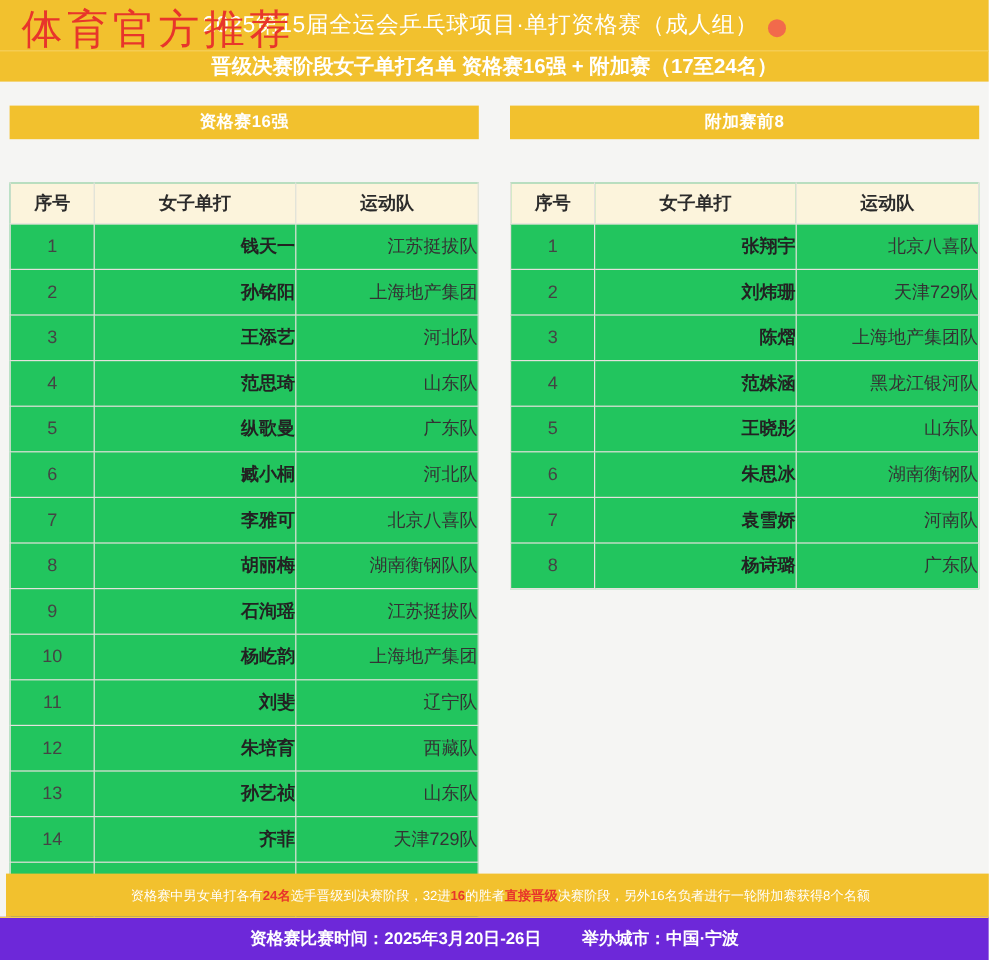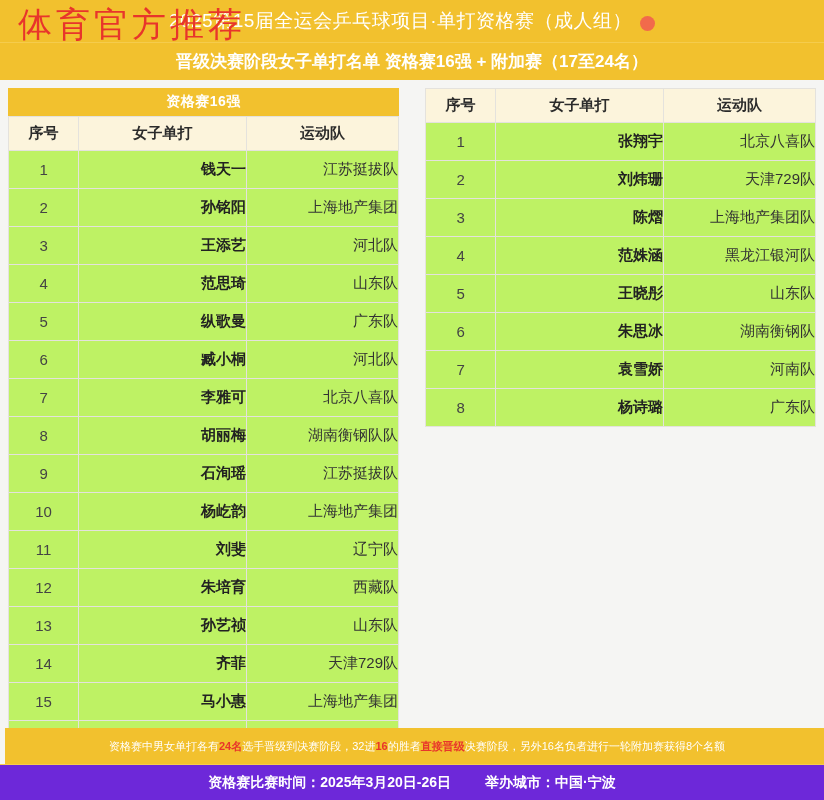--- a/index.html
+++ b/index.html
@@ -53,21 +53,21 @@
     border-radius: 50%;
     background: #f26a4b;
     margin-left: 8px;
     position: relative;
     top: 2px;
   }
   .subtitle-bar {
     position: absolute;
     left: 0; top: 42px;
     width: 824px;
-    height: 38px;
+    height: 26px;
     background: #f2c12e;
     border-top: 1px solid #f5cc4d;
     display: flex;
     align-items: center;
     justify-content: center;
     color: #ffffff;
     font-size: 17px;
     font-weight: bold;
   }
 
@@ -91,22 +91,23 @@
     font-weight: bold;
     display: flex;
     align-items: center;
     justify-content: center;
     letter-spacing: 0.5px;
   }
 
   table {
     width: 100%;
     border-collapse: collapse;
-    background: #bef264;
+    background: #22c55e;
     table-layout: fixed;
+    margin-top: 36px;
   }
   th, td {
     border: 1px solid #e4e2dd;
     text-align: center;
     font-size: 15px;
     color: #333333;
     height: 38px;
     padding: 0;
   }
   thead th {
@@ -268,20 +269,21 @@
           <tr>
               <td class="idx">16</td>
               <td class="name">何卓佳</td>
               <td class="team">河北队</td>
             </tr>
         </tbody>
       </table>
     </div>
 
     <div class="col">
+      <div class="col-head">附加赛前8</div>
       <table>
         <colgroup>
             <col class="c1">
             <col class="c2">
             <col class="c3">
           </colgroup>
         <thead>
           <tr>
             <th>序号</th>
             <th>女子单打</th>

